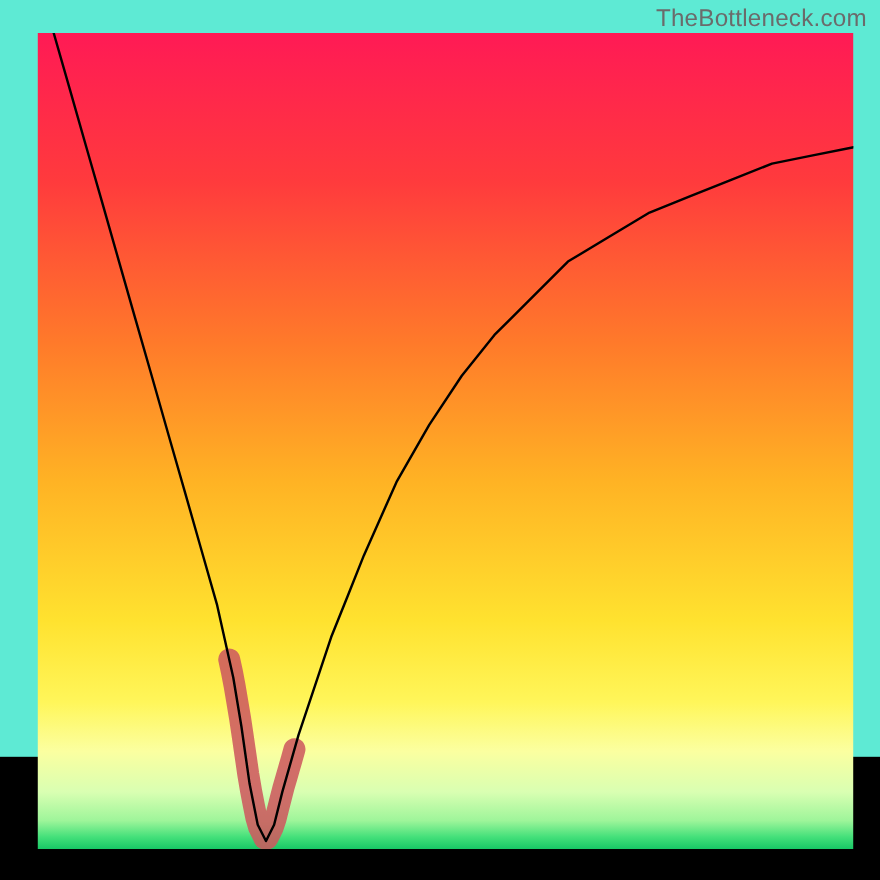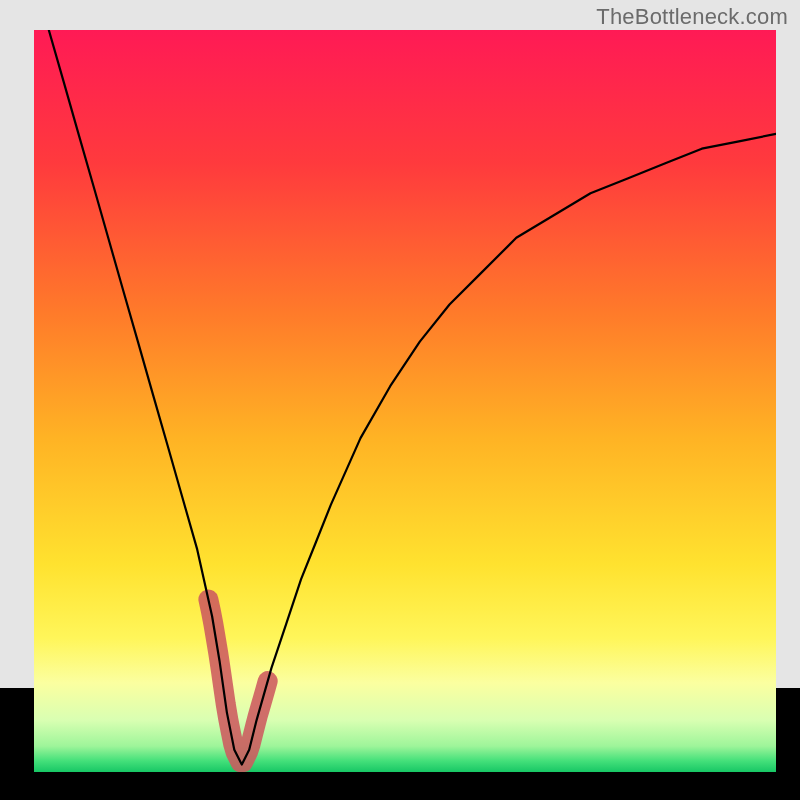--- a/index.html
+++ b/index.html
@@ -10,21 +10,21 @@
     background: #000;
     overflow: hidden;
     font-family: Arial, Helvetica, sans-serif;
   }
   .frame {
     position: absolute;
     left: 0;
     top: 0;
     width: 800px;
     height: 688px;
-    background: #e5e5e5;
+    background: #5eead4;
   }
   .watermark {
     position: absolute;
     top: 4px;
     right: 12px;
     color: #6b6b6b;
     font-size: 22px;
     font-weight: 400;
     letter-spacing: 0.2px;
     z-index: 50;

